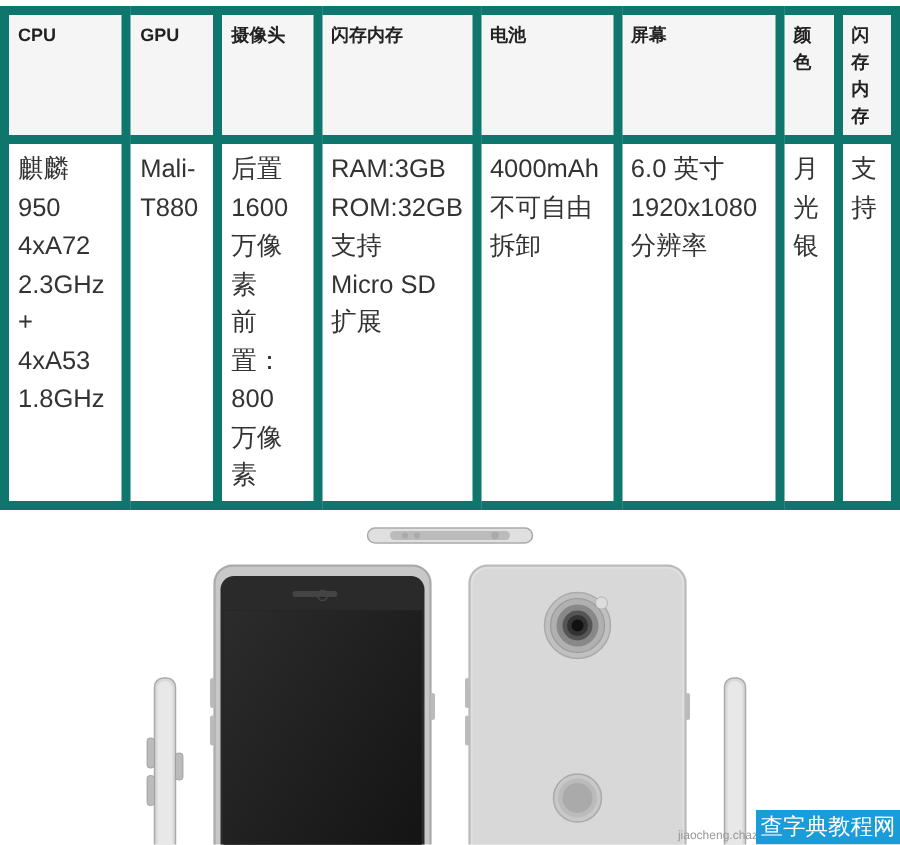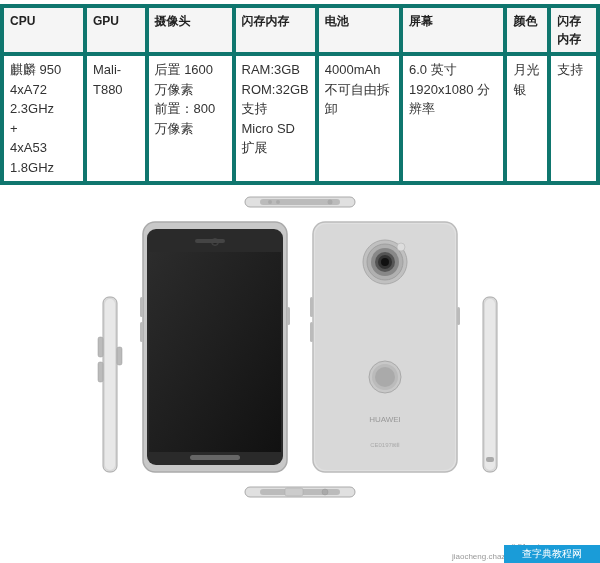--- a/index.html
+++ b/index.html
@@ -13,34 +13,34 @@
       position: relative;
     }
 
     
     .spec-table {
       width: 100%;
       border-collapse: collapse;
       margin-top: 4px;
     }
     .spec-table th, .spec-table td {
-      border: 4px solid #0f766e;
+      border: 6px solid #0f766e;
       padding: 4px 6px;
       vertical-align: top;
       text-align: left;
       line-height: 1.5;
     }
     .spec-table th {
       background: #f5f5f5;
       font-weight: bold;
       font-size: 12px;
       color: #222;
     }
     .spec-table td {
-      font-size: 13px;
+      font-size: 17px;
       color: #333;
     }
 
     
     .phone-section {
       display: flex;
       flex-direction: column;
       align-items: center;
       margin-top: 8px;
     }
@@ -76,22 +76,22 @@
       display: block;
     }
 
     
     .watermark-bottom-right {
       position: absolute;
       bottom: 0;
       right: 0;
       background: #1a9cd8;
       color: #fff;
-      font-size: 10px;
-      padding: 2px 18px;
+      font-size: 15px;
+      padding: 2px 3px;
       font-family: Arial;
     }
     .watermark-text {
       position: absolute;
       bottom: 12px;
       right: 60px;
       color: #999;
       font-size: 8px;
     }
     .watermark-text2 {

